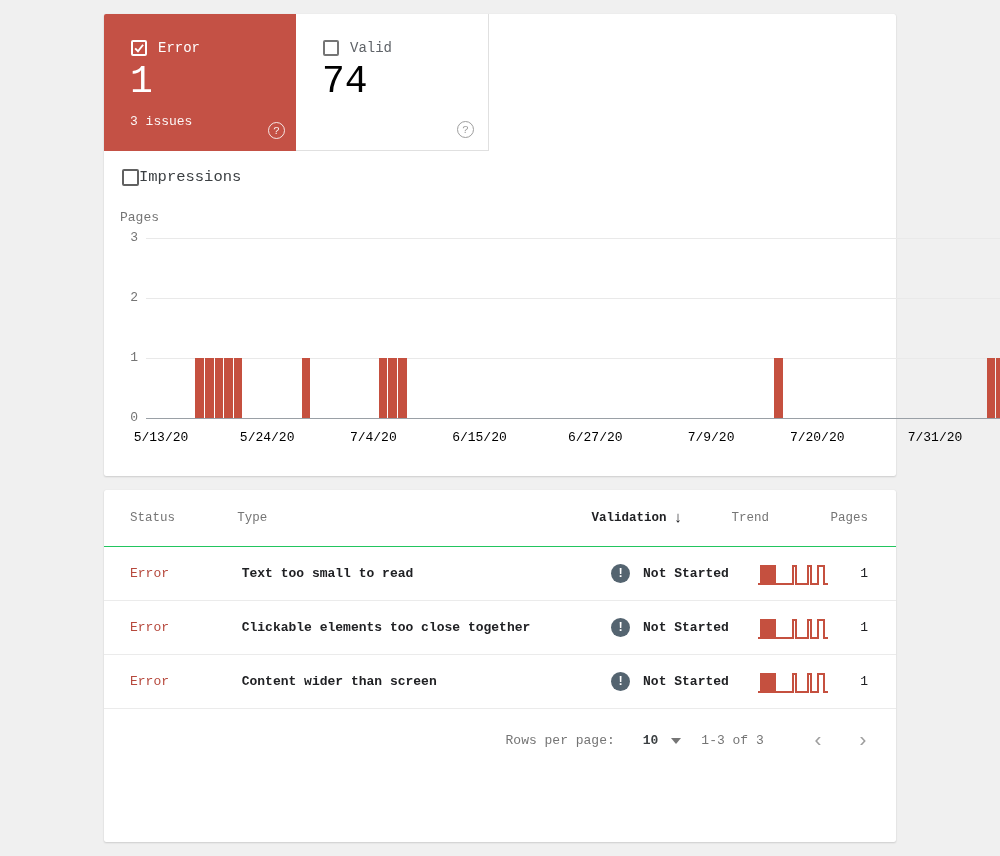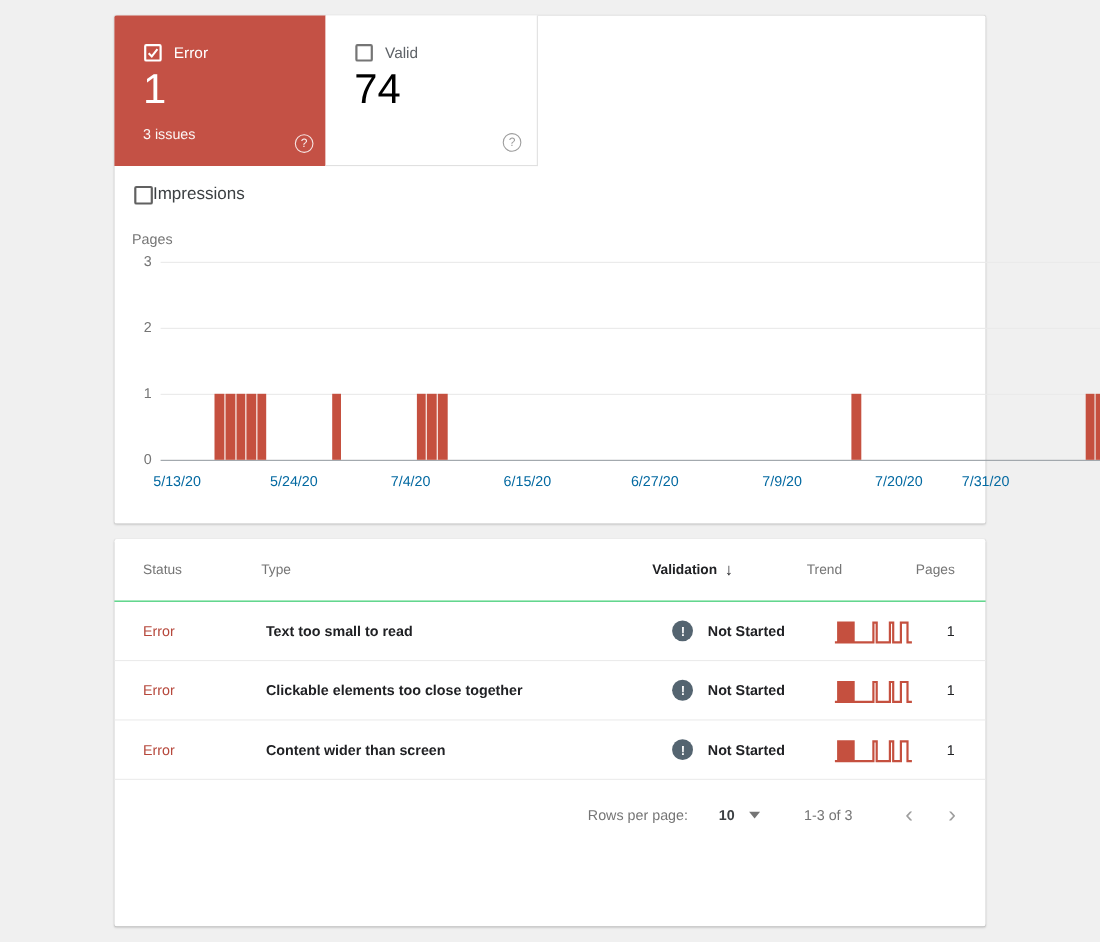--- a/index.html
+++ b/index.html
@@ -7,20 +7,21 @@
   body {
     width:1000px; height:856px;
     background:#f0f0f0;
     font-family:"Liberation Sans", sans-serif;
     color:#202124;
     overflow:hidden;
   }
   .panel {
     width:792px; margin:0 auto; background:#fff; border-radius:2px;
     box-shadow:0 1px 2px rgba(0,0,0,.14), 0 0 1px rgba(0,0,0,.10);
+    font-family:Liberation Mono, monospace;
   }
   .panel-top { margin-top:14px; height:462px; position:relative; }
   .panel-details { margin-top:14px; height:352px; }
 
   
   .card { position:absolute; top:0; height:137px; cursor:pointer; }
   .card-error { left:0; width:192px; background:#c45145; color:#fff; border-radius:2px 0 0 0; }
   .card-valid { left:192px; width:193px; background:#fff;
                 border-right:1px solid #e0e0e0; border-bottom:1px solid #e0e0e0; }
   .card-head { position:absolute; left:27px; top:26px; display:flex; align-items:center; gap:11px; }
@@ -45,21 +46,21 @@
   .impressions-label { font-size:15.5px; color:#3c4043; }
 
   
   .chart-ylabel { position:absolute; left:16px; top:196px; font-size:13px; color:#757575; }
   .ytick { position:absolute; left:2px; width:32px; text-align:right; font-size:13px; color:#757575; }
   .gridline { position:absolute; left:42px; width:894px; height:1px; background:#e9e9e9; }
   .gridline-zero { background:#9aa0a6; }
   .chart-plot { position:absolute; left:42px; top:224px; width:894px; height:180px; }
   .bar { position:absolute; bottom:0; background:#c5503f; }
   .chart-x-axis { position:absolute; left:42px; top:416px; width:894px; height:20px; }
-  .xlabel { position:absolute; transform:translateX(-50%); font-size:13px; color:#0369a1; white-space:nowrap; }
+  .xlabel { position:absolute; transform:translateX(-50%); font-size:13px; color:#000000; white-space:nowrap; }
 
   
   .details-head { position:relative; height:70px; }
   .details-title { position:absolute; left:26px; top:22px; font-size:22px; font-weight:400; color:#3c4043; }
   .filter-btn { position:absolute; right:26px; top:24px; width:24px; height:22px; cursor:pointer; padding-top:2px; }
   .filter-bar { height:2.5px; background:#3c4043; border-radius:1px; margin:0 auto 3.5px; }
   .fb1 { width:18px; } .fb2 { width:11px; } .fb3 { width:5px; }
 
   .thead { display:flex; align-items:center; height:57px; border-bottom:1px solid #22c55e;
            padding-left:26px; font-size:12.5px; color:#757575; }
@@ -79,21 +80,21 @@
            font-size:12px; font-weight:700; display:flex; align-items:center; justify-content:center; flex:0 0 auto; }
   .cell-trend svg { display:block; }
   .cell-pages { color:#202124; }
 
   .tfoot { display:flex; align-items:center; justify-content:flex-end; height:63px;
            font-size:13px; color:#757575; padding-right:25px; }
   .rpp-select { display:flex; align-items:center; gap:13px; margin-left:28px; cursor:pointer; }
   .rpp-value { color:#3c4043; font-weight:700; }
   .tri-down { width:0; height:0; border-left:5px solid transparent; border-right:5px solid transparent;
               border-top:6px solid #757575; }
-  .range { margin-left:40px; }
+  .range { margin-left:20px; }
   .pg-btn { font-size:21px; color:#9e9e9e; cursor:pointer; line-height:1; padding:0 2px; }
   .pg-prev { margin-left:46px; }
   .pg-next { margin-left:28px; }
 </style>
 </head>
 <body>
 
 <section class="panel panel-top">
 
   <div class="card card-error">
@@ -153,21 +154,21 @@
       <div class="bar" title="8/10/20" style="left: 869.6px; width: 8.5px; height: 60px; background: rgb(197, 80, 63);"></div>
     </div>
   <div class="chart-x-axis">
       <span class="xlabel" style="left: 15px;">5/13/20</span>
       <span class="xlabel" style="left: 121.15px;">5/24/20</span>
       <span class="xlabel" style="left: 227.3px;">7/4/20</span>
       <span class="xlabel" style="left: 333.45px; text-align: center;">6/15/20</span>
       <span class="xlabel" style="left: 449.25px;">6/27/20</span>
       <span class="xlabel" style="left: 565.05px;">7/9/20</span>
       <span class="xlabel" style="left: 671.2px;">7/20/20</span>
-      <span class="xlabel" style="left: 750px;">7/31/20</span>
+      <span class="xlabel" style="left: 789px;">7/31/20</span>
     </div>
 </section>
 
 <section class="panel panel-details">
 
 
   <div class="thead">
     <div class="col-status">Status</div>
     <div class="col-type">Type</div>
     <div class="col-validation">

